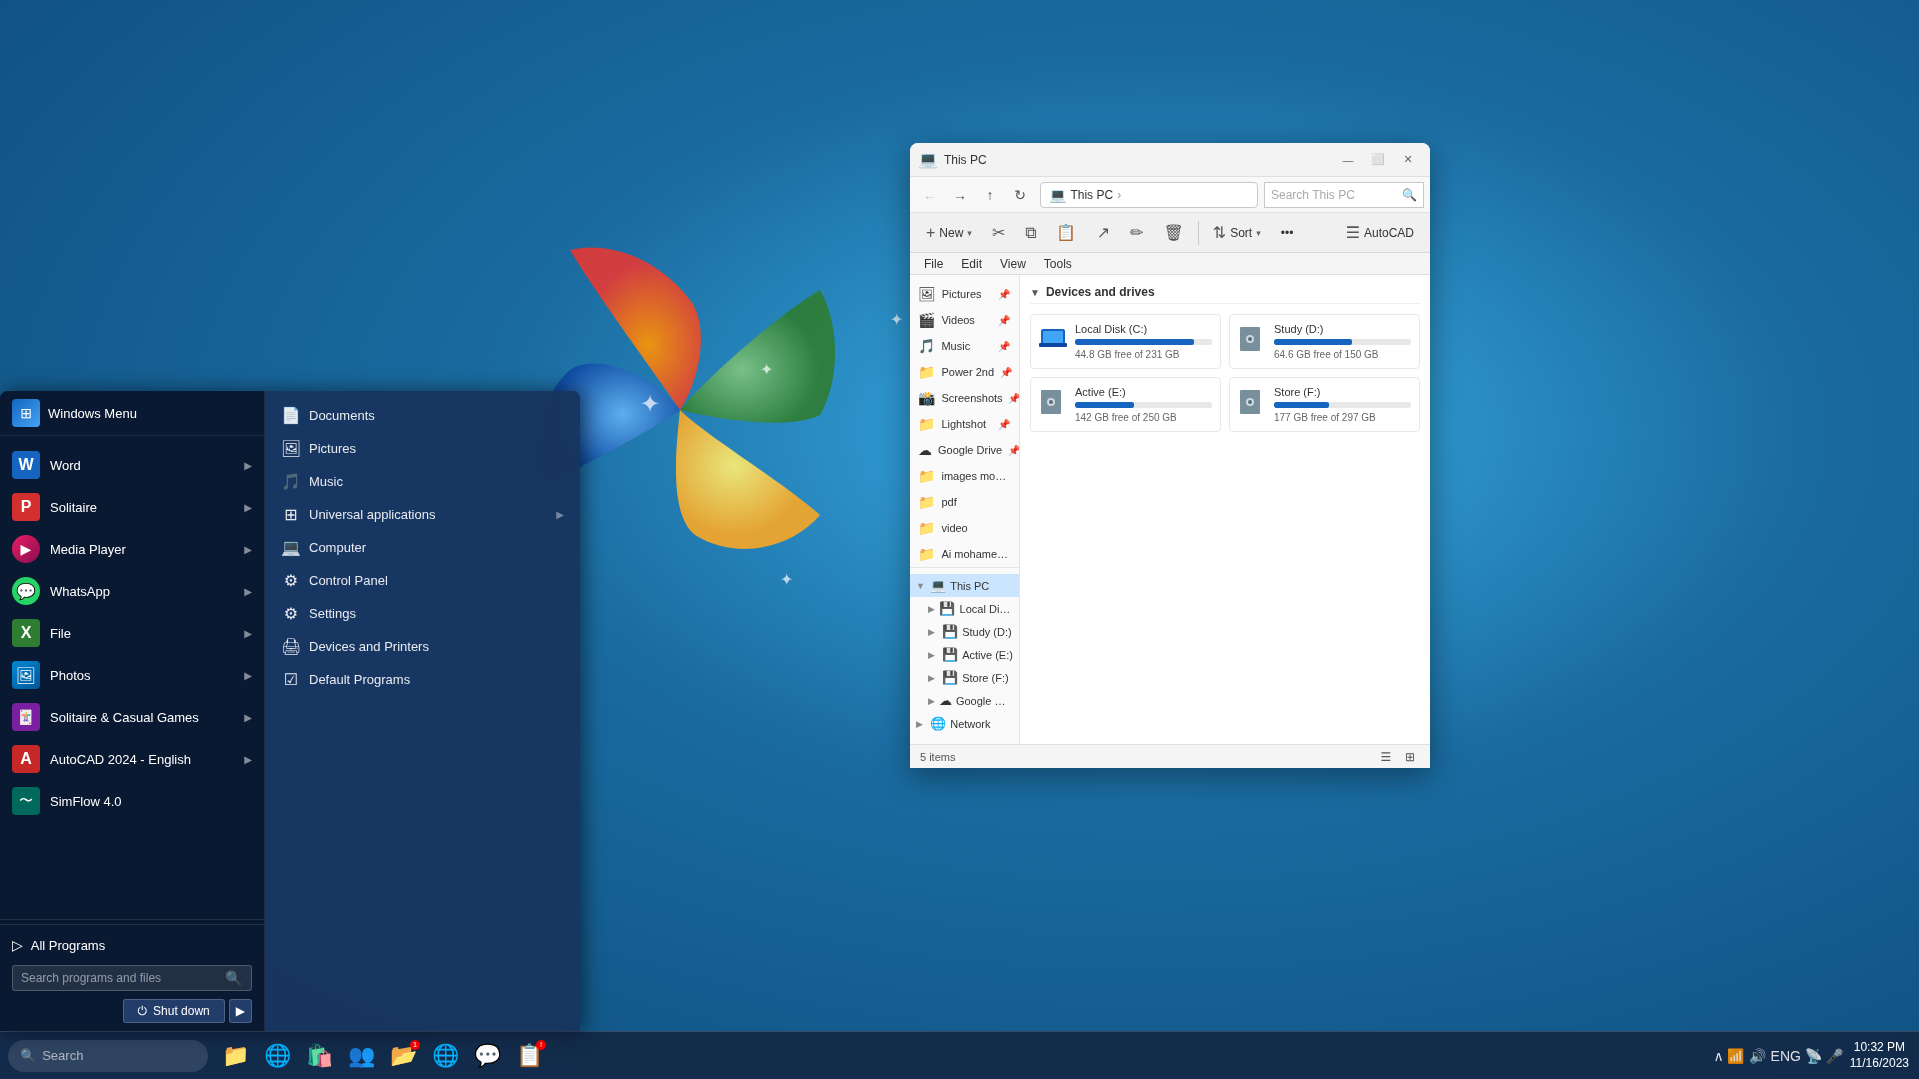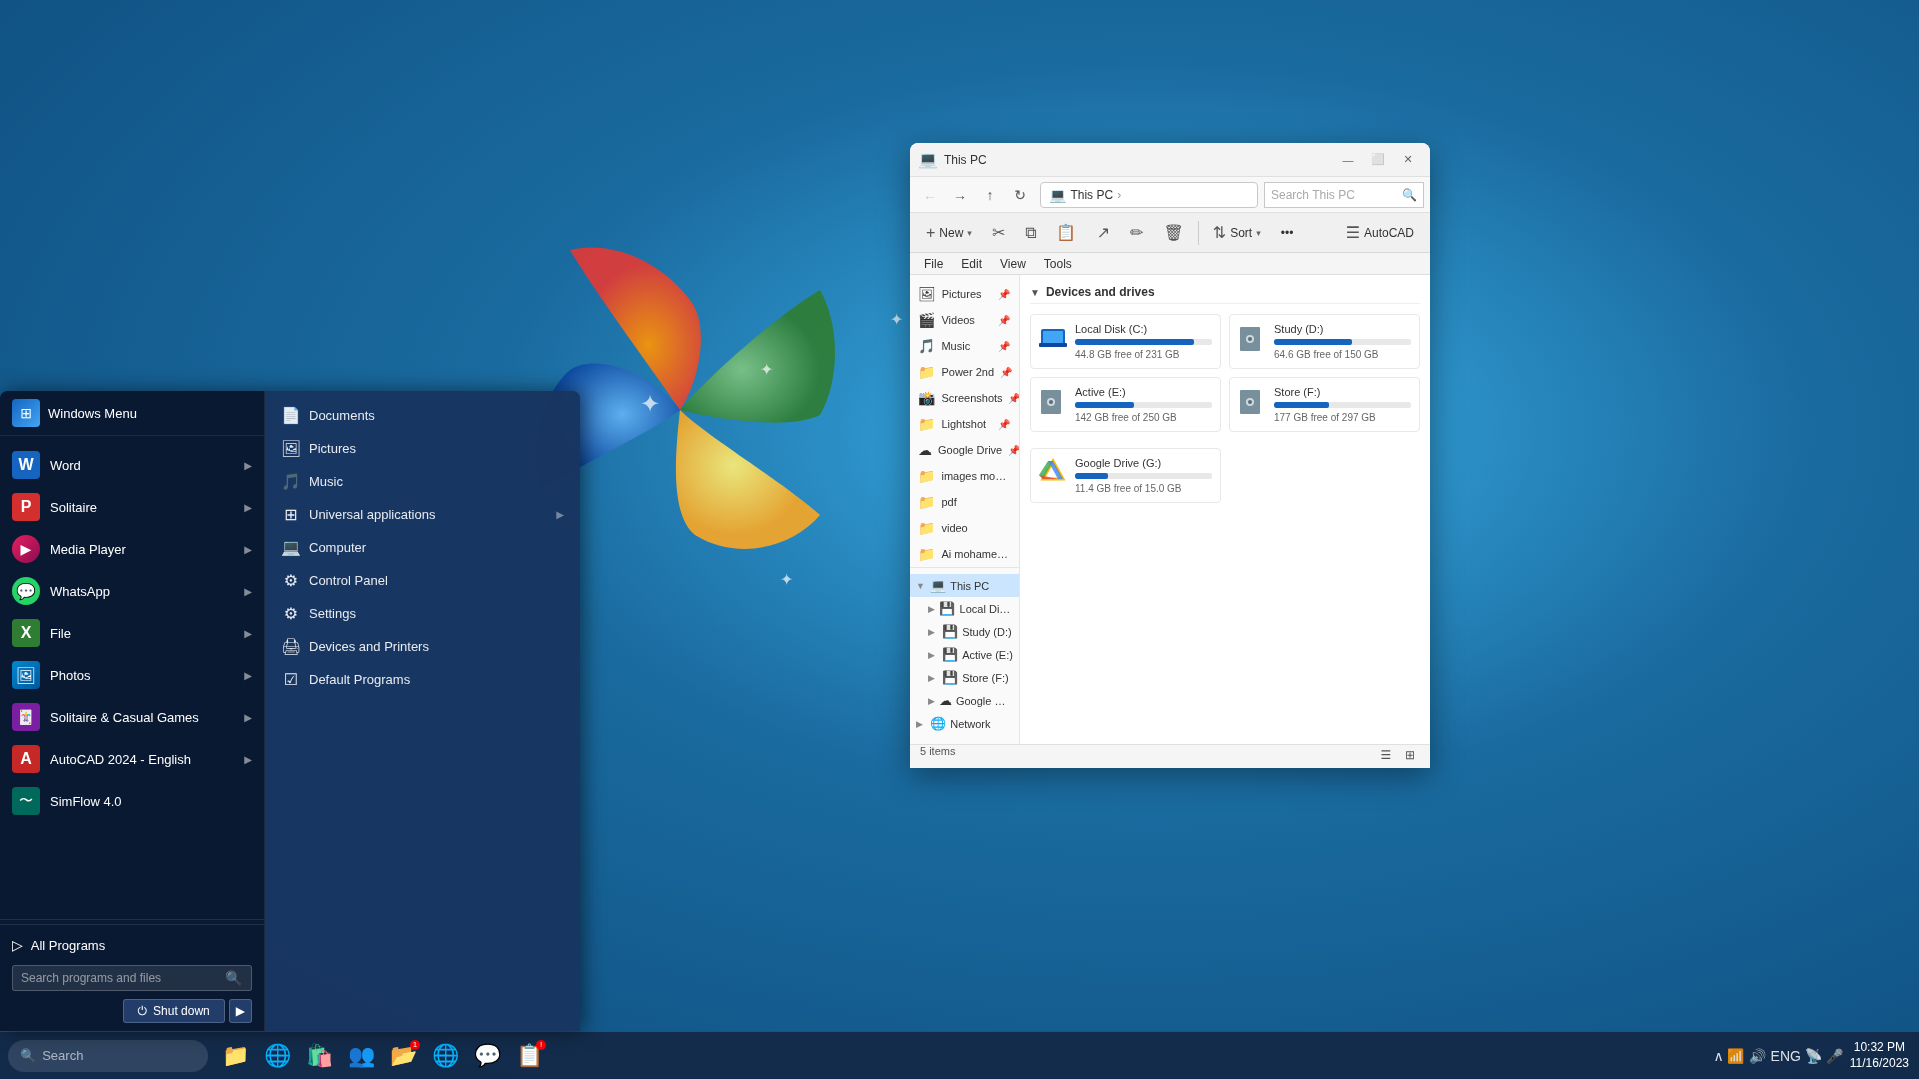--- a/index.html
+++ b/index.html
@@ -558,21 +558,21 @@
       border-radius: 2px;
     }
 
     .fe-drive-free { font-size: 10px; color: #666; }
 
     .fe-status-bar {
       height: 24px;
       background: #f5f5f5;
       border-top: 1px solid #e0e0e0;
       display: flex;
-      align-items: flex-start;
+      align-items: center;
       padding: 0 10px;
       font-size: 11px;
       color: #555;
       flex-shrink: 0;
     }
 
     .fe-status-right {
       margin-left: auto;
       display: flex;
       gap: 4px;
@@ -1055,37 +1055,20 @@
             <div class="fe-drive-info">
               <div class="fe-drive-name">Store (F:)</div>
               <div class="fe-drive-bar-container">
                 <div class="fe-drive-bar" style="width:40%;background:#1565c0;"></div>
               </div>
               <div class="fe-drive-free">177 GB free of 297 GB</div>
             </div>
           </div>
         </div>
 
-        <div class="fe-drive-item" style="width:calc(50% - 4px);">
-          <div class="fe-drive-icon">
-            <svg width="28" height="28" viewBox="0 0 28 28">
-              <polygon points="14,4 24,22 4,22" fill="none" stroke="#fbbc04" stroke-width="3"></polygon>
-              <polygon points="4,22 14,4 9,4 0,18" fill="#34a853" opacity="0.8"></polygon>
-              <polygon points="14,4 24,22 19,22 9,4" fill="#4285f4" opacity="0.8"></polygon>
-              <polygon points="4,22 24,22 19,22 0,18" fill="#ea4335" opacity="0.8"></polygon>
-            </svg>
-          </div>
-          <div class="fe-drive-info">
-            <div class="fe-drive-name">Google Drive (G:)</div>
-            <div class="fe-drive-bar-container">
-              <div class="fe-drive-bar" style="width:24%;background:#1565c0;"></div>
-            </div>
-            <div class="fe-drive-free">11.4 GB free of 15.0 GB</div>
-          </div>
-        </div>
 
       </div>
     </div>
 
     <div class="fe-status-bar">
       <span>5 items</span>
       <div class="fe-status-right">
         <div class="fe-view-btn">☰</div>
         <div class="fe-view-btn">⊞</div>
       </div>

